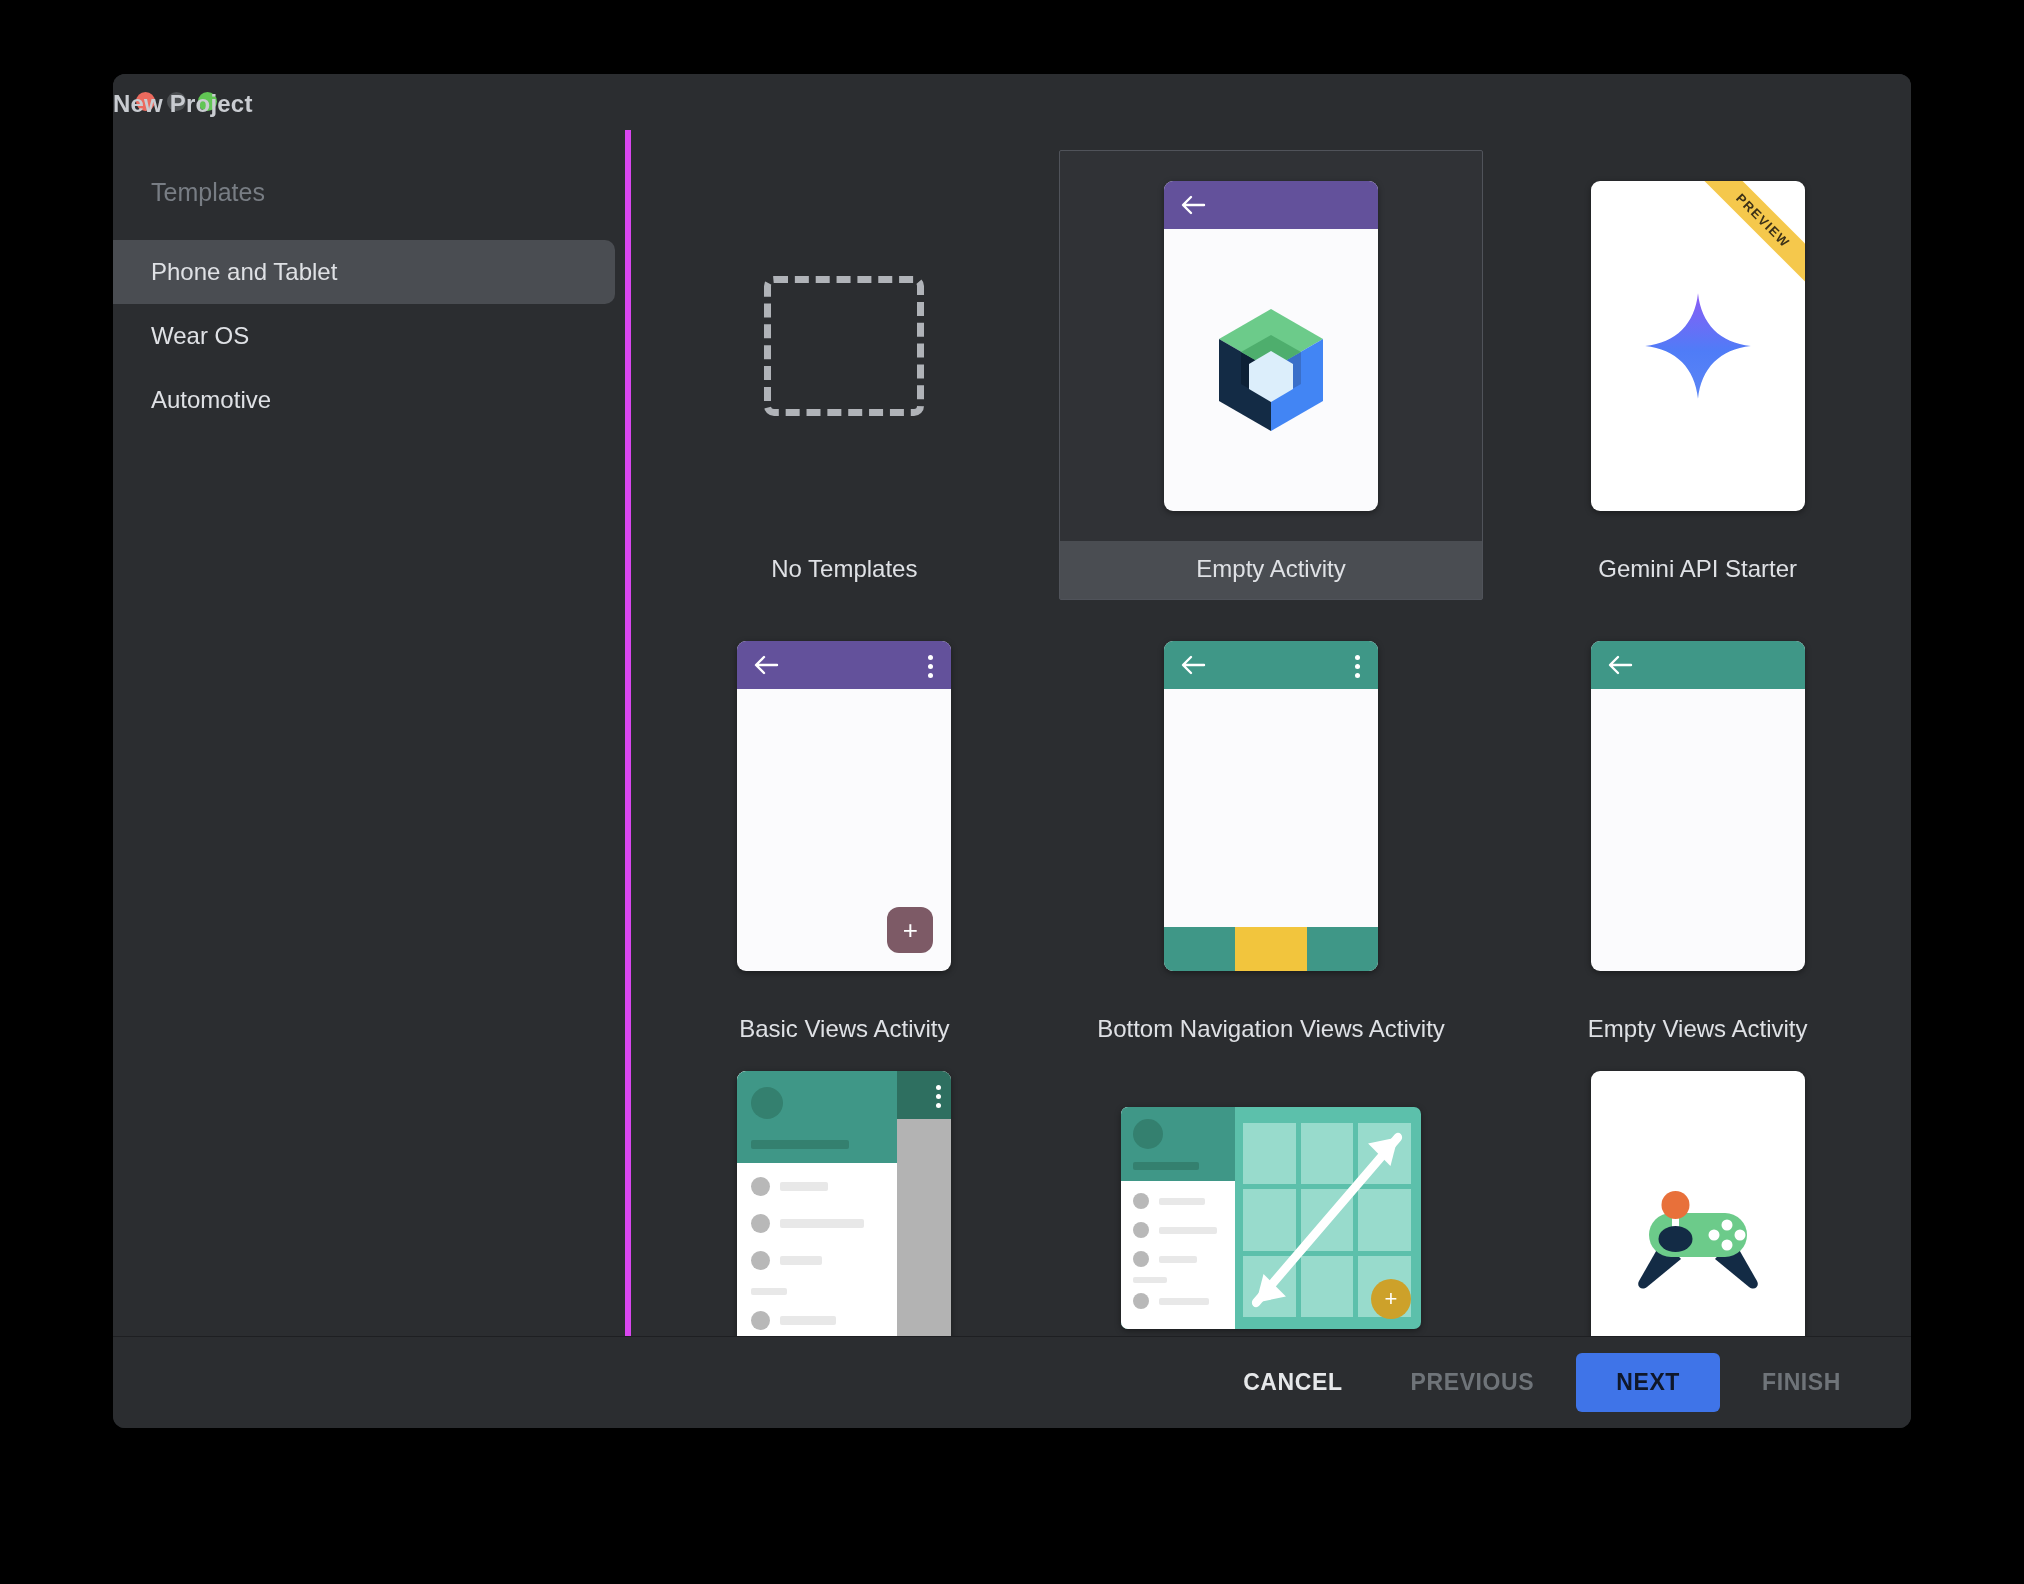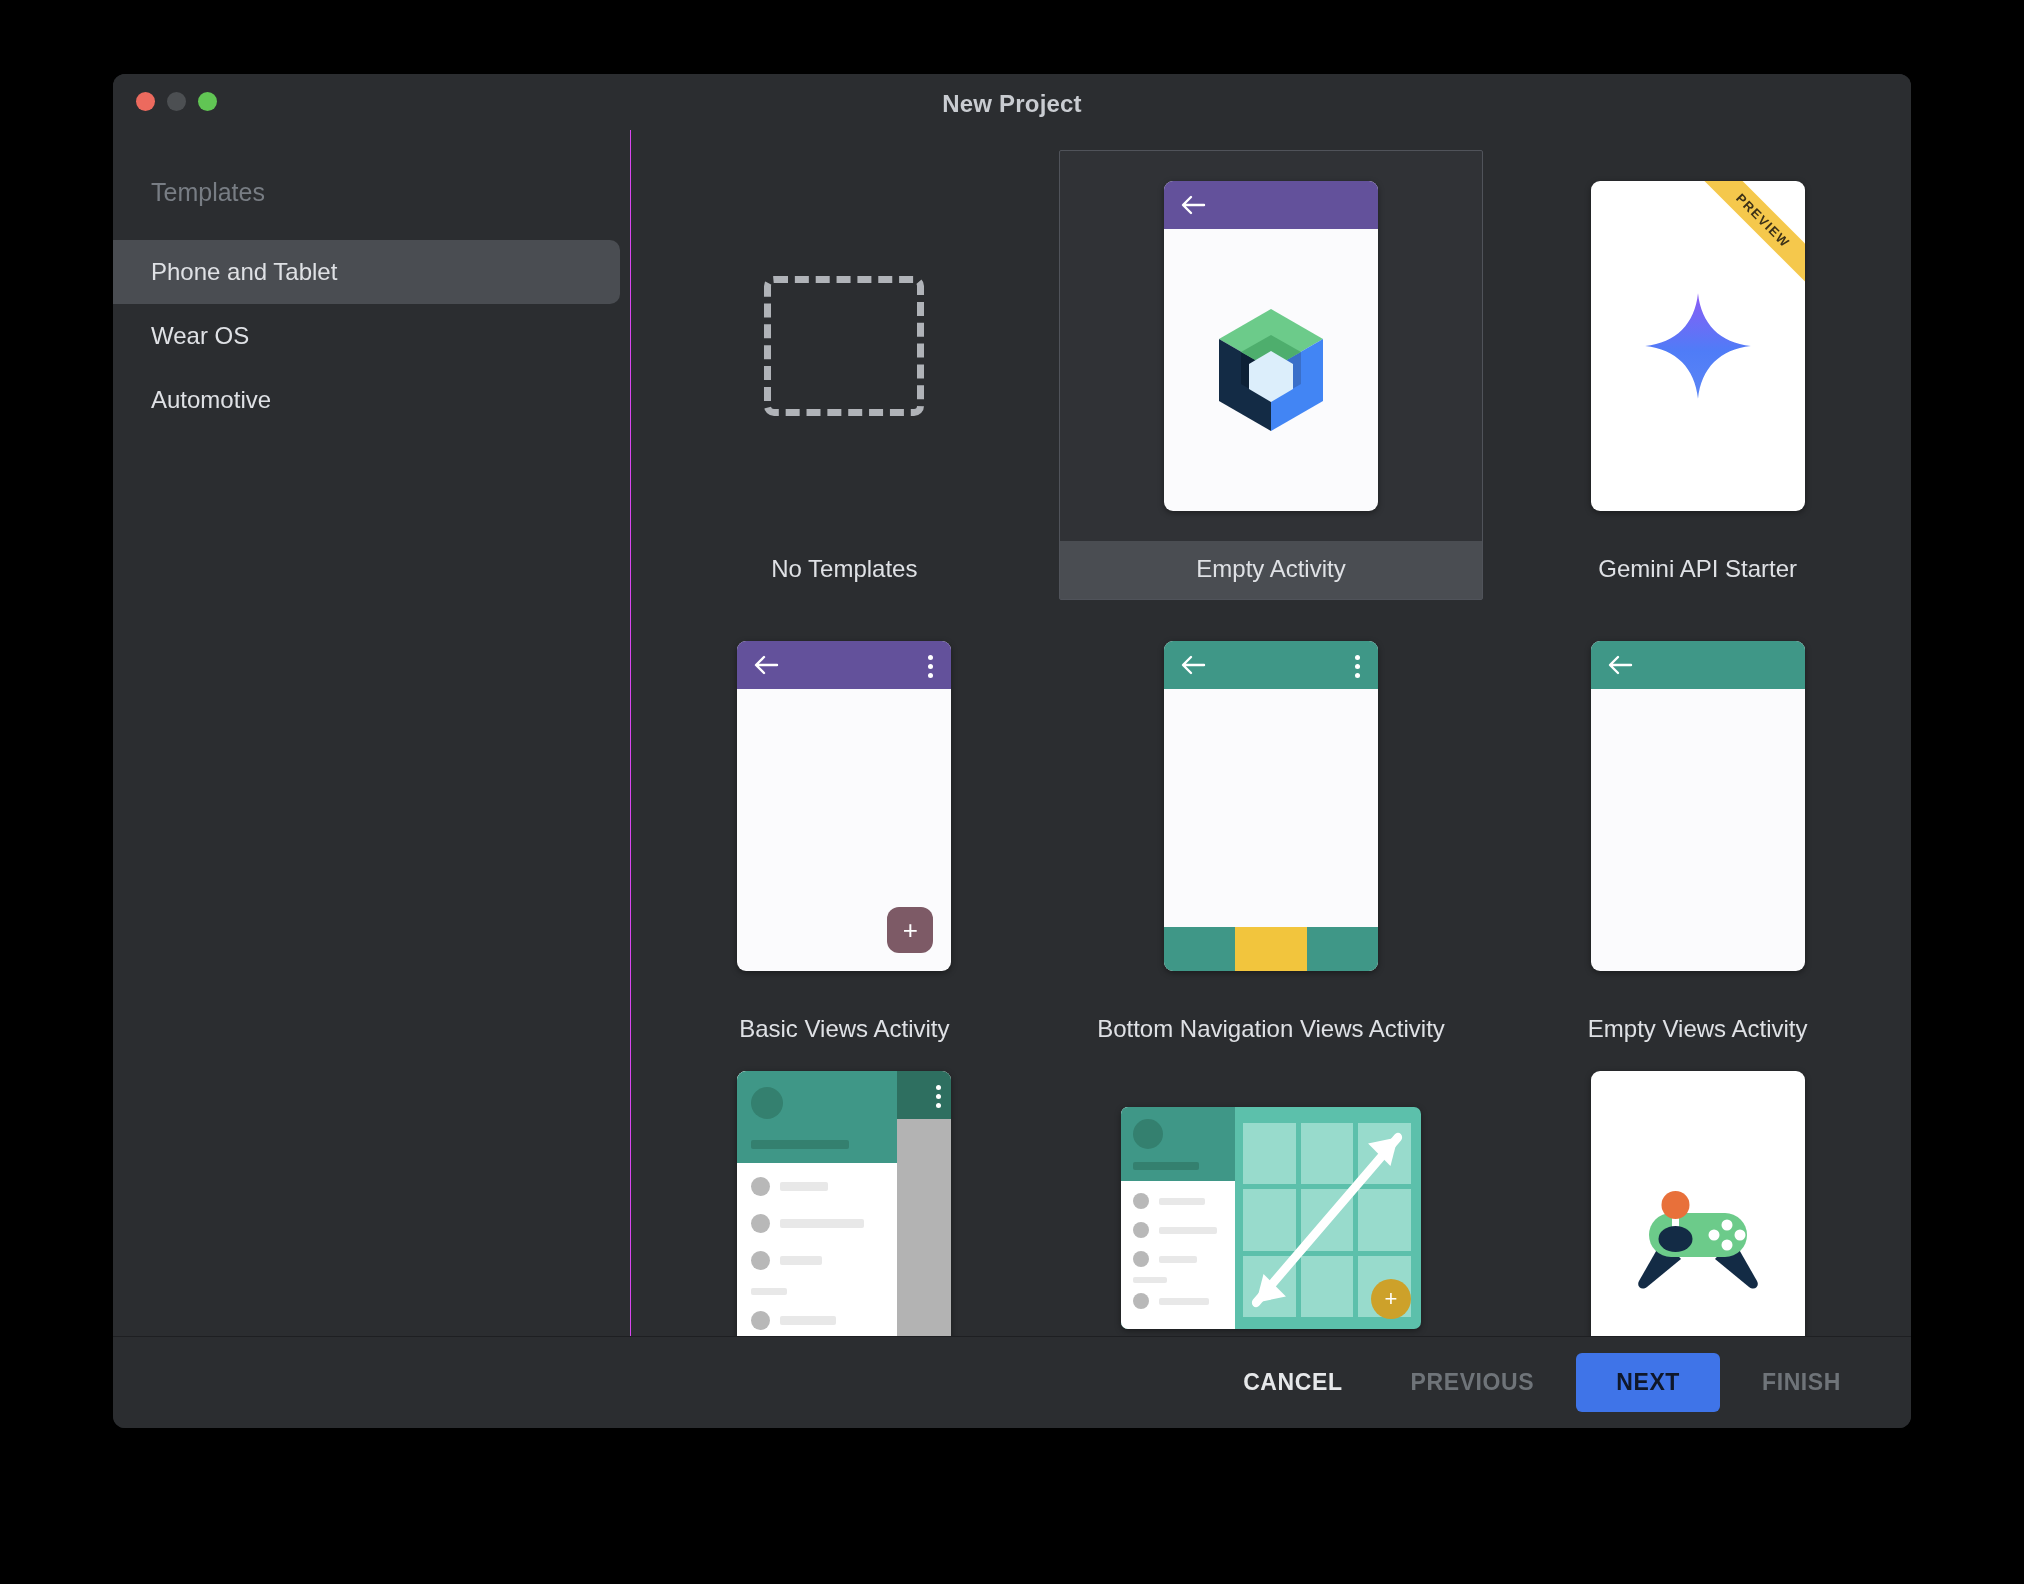--- a/index.html
+++ b/index.html
@@ -46,41 +46,40 @@
     border-radius: 50%;
   }
   .light.close  { background: #ec6a5e; }
   .light.min    { background: #4c4f52; }
   .light.max    { background: #61c554; }
 
   #window-title {
     position: absolute;
     left: 0; right: 0;
     top: 16px;
-    text-align: center;
     font-size: 24px;
     font-weight: bold;
     color: #c9ccd1;
     letter-spacing: 0.2px;
   }
 
   
   #body {
     flex: 1 1 auto;
     display: flex;
     min-height: 0;
     position: relative;
   }
 
   
   #sidebar {
     width: 518px;
     flex: 0 0 518px;
     background: #2b2d30;
-    border-right: 1px solid #d946ef;
+    border-right: 6px solid #d946ef;
     padding-top: 22px;
     position: relative;
   }
   #sidebar-heading {
     font-size: 25px;
     color: #787d84;
     padding: 26px 0 0 38px;
     height: 88px;
   }
   .sidebar-item {

